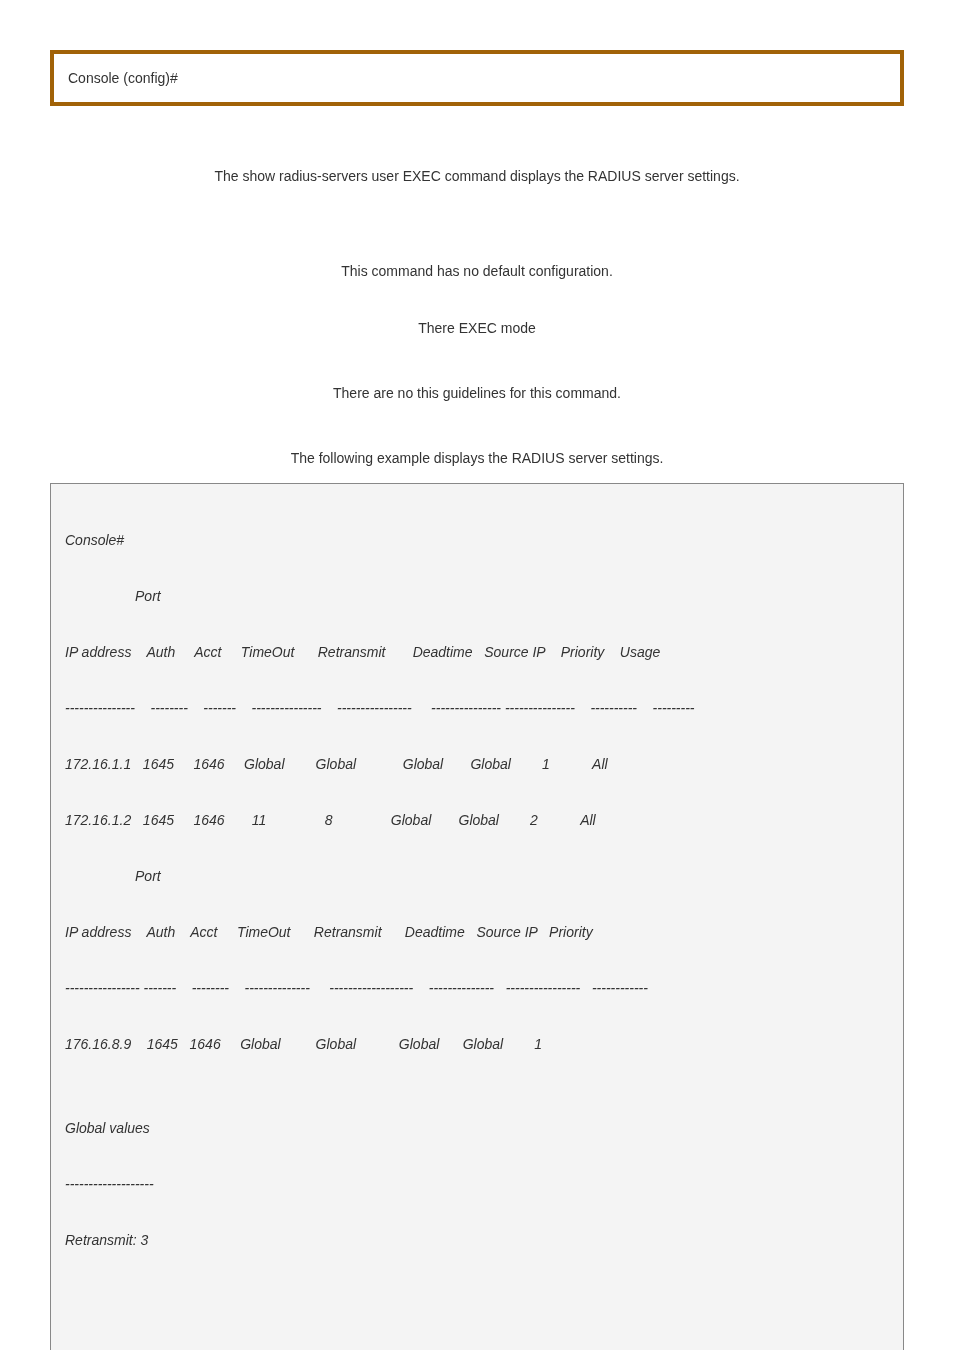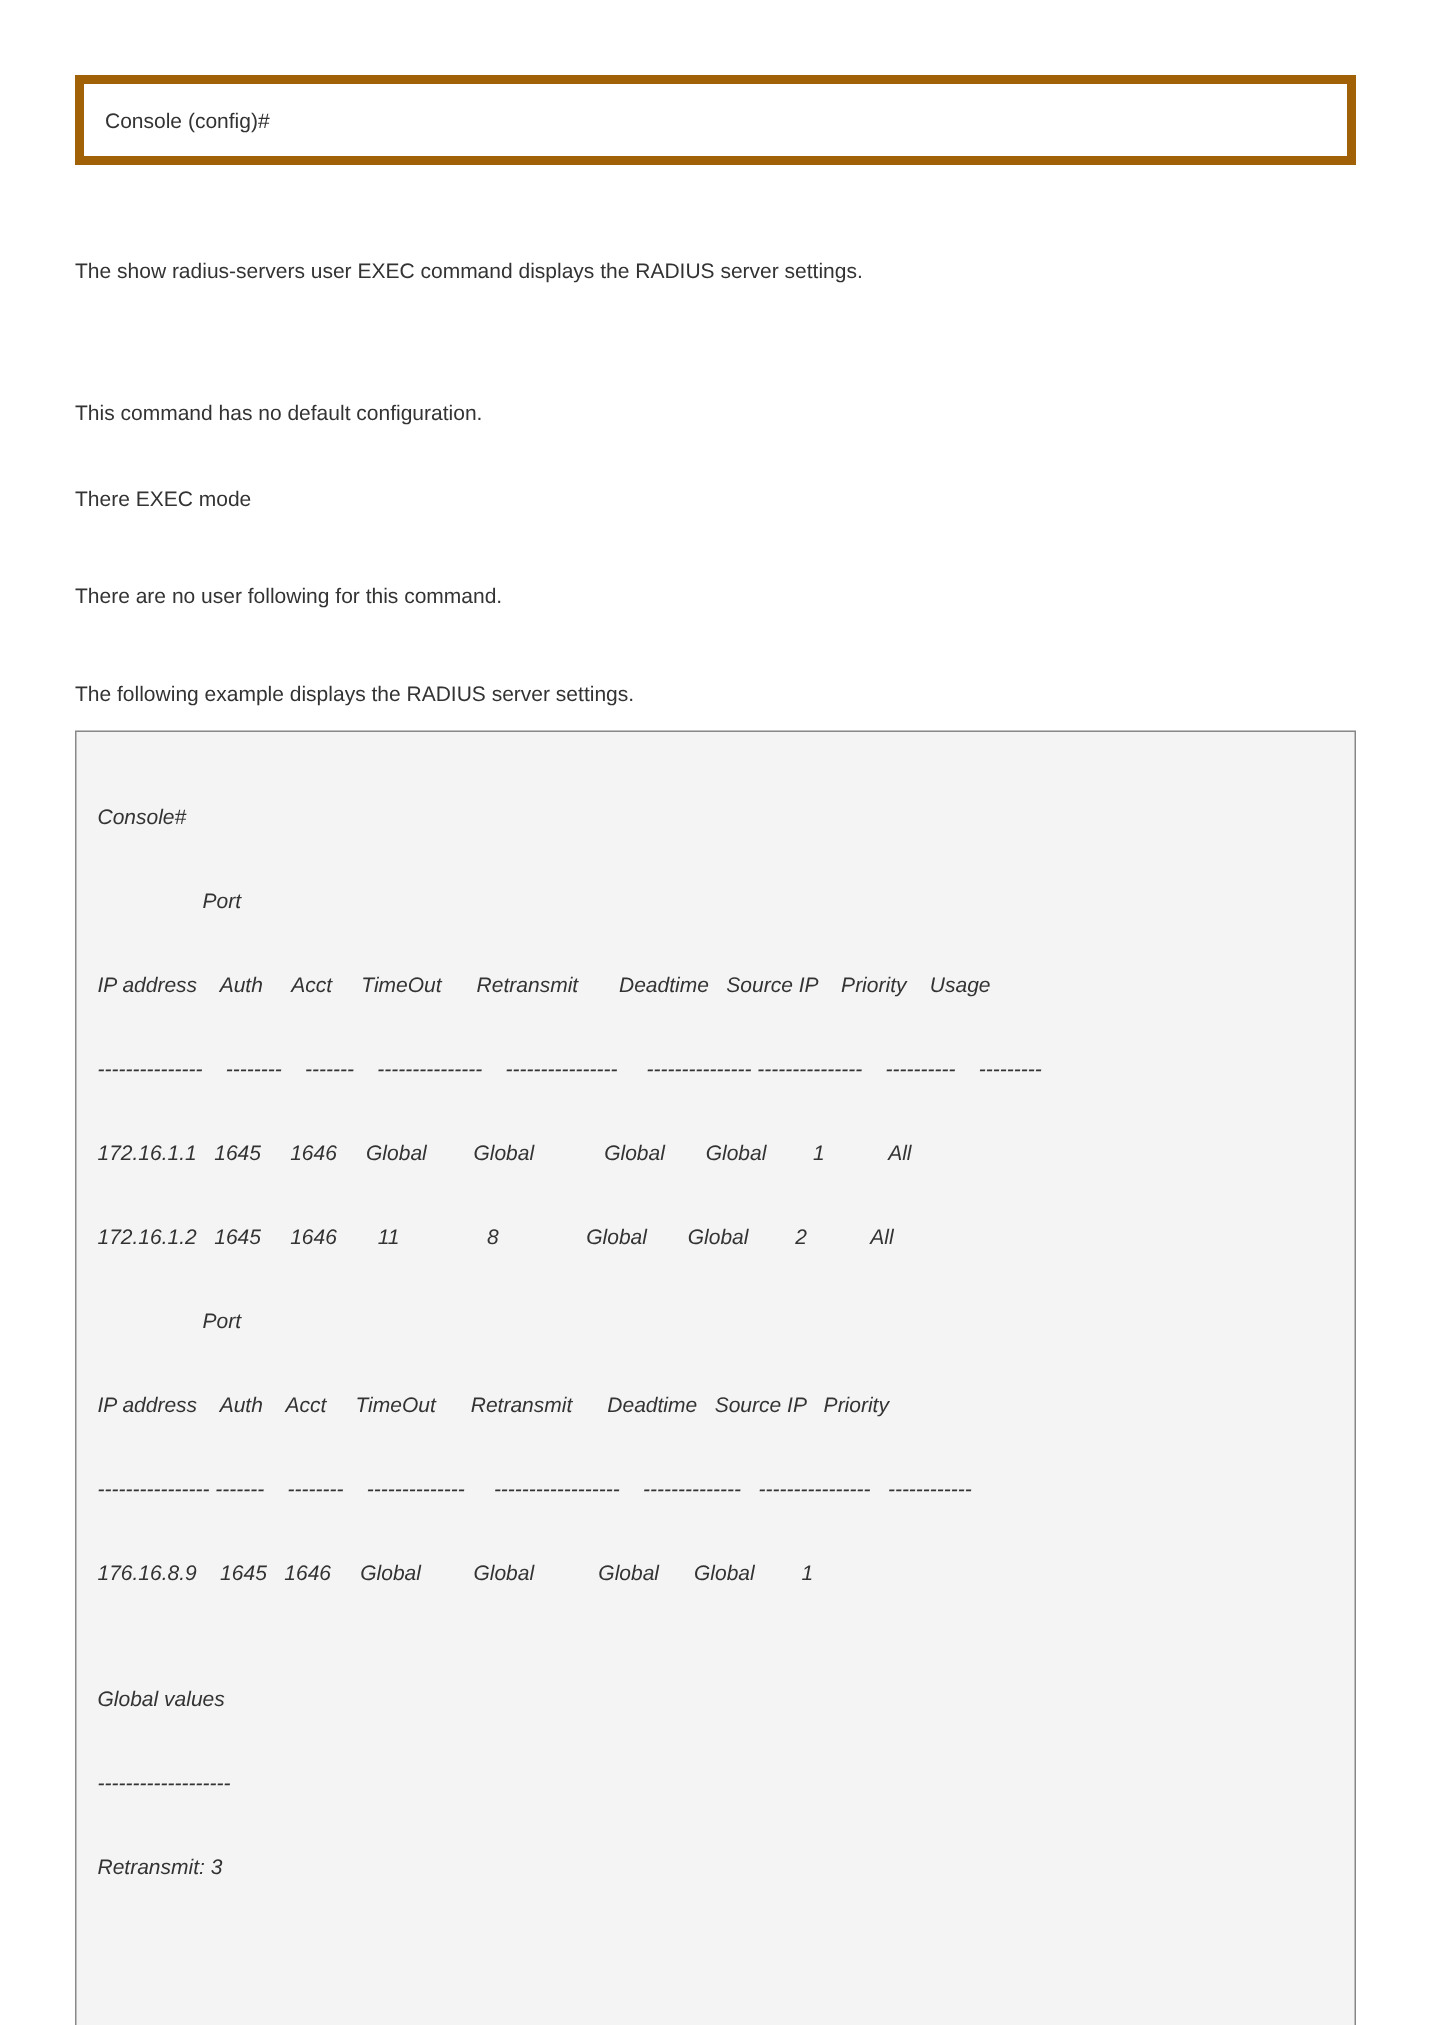--- a/index.html
+++ b/index.html
@@ -9,27 +9,28 @@
     }
     body {
       font-family: Arial, Helvetica, sans-serif;
       font-size: 14px;
       color: #333;
       background: #fff;
       width: 954px;
       padding: 50px 50px 30px 50px;
     }
     .code-box {
-      border: 6px solid #a16207;
+      border: 4px solid #a16207;
       padding: 16px 14px;
       margin-bottom: 60px;
     }
     .para {
       margin-bottom: 14px;
       line-height: 1.5;
+      text-align: center;
     }
     .section-spacer {
       height: 60px;
     }
     .short-spacer {
       height: 22px;
     }
     .output-box {
       border: 1px solid #888;
       padding: 14px 14px;
@@ -58,21 +59,21 @@
 <div class="section-spacer"></div>
 
 <p class="para">This command has no default configuration.</p>
 
 <div class="short-spacer"></div>
 
 <p class="para">There EXEC mode</p>
 
 <div style="height:30px;"></div>
 
-<p class="para">There are no user following for this command.</p>
+<p class="para">There are no this guidelines for this command.</p>
 
 <div style="height:30px;"></div>
 
 <p class="para">The following example displays the RADIUS server settings.</p>
 
 <div class="output-box">
 <div>Console#</div>
 <div>                  Port</div>
 <div>IP address    Auth     Acct     TimeOut      Retransmit       Deadtime   Source IP    Priority    Usage</div>
 <div>---------------    --------    -------    ---------------    ----------------     --------------- ---------------    ----------    ---------</div>

